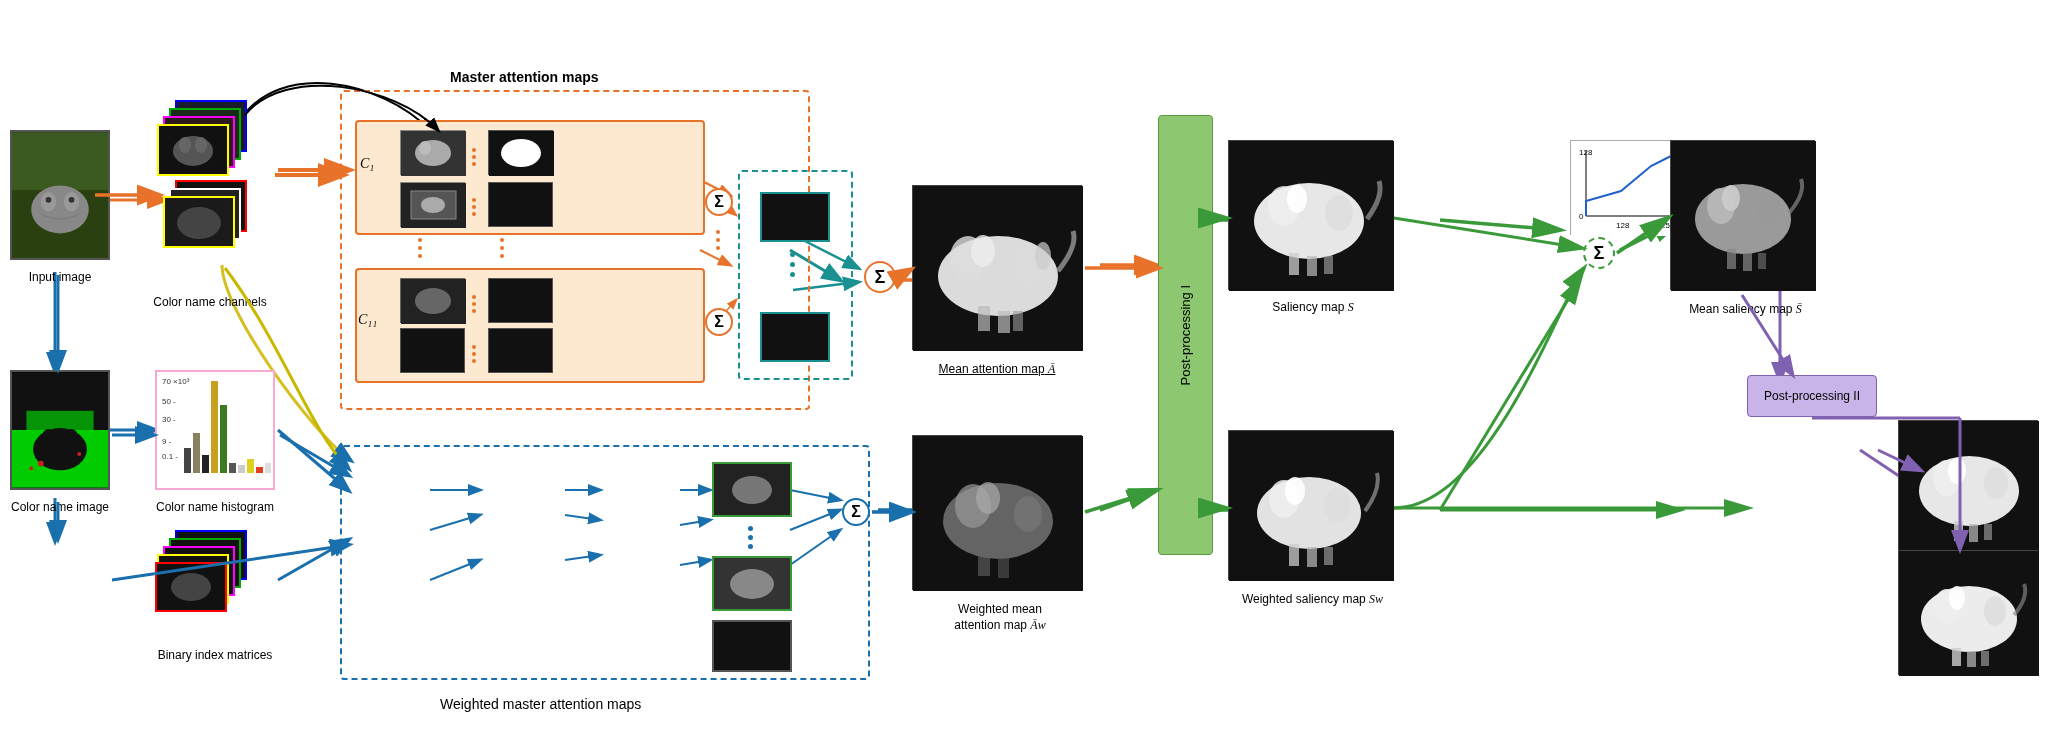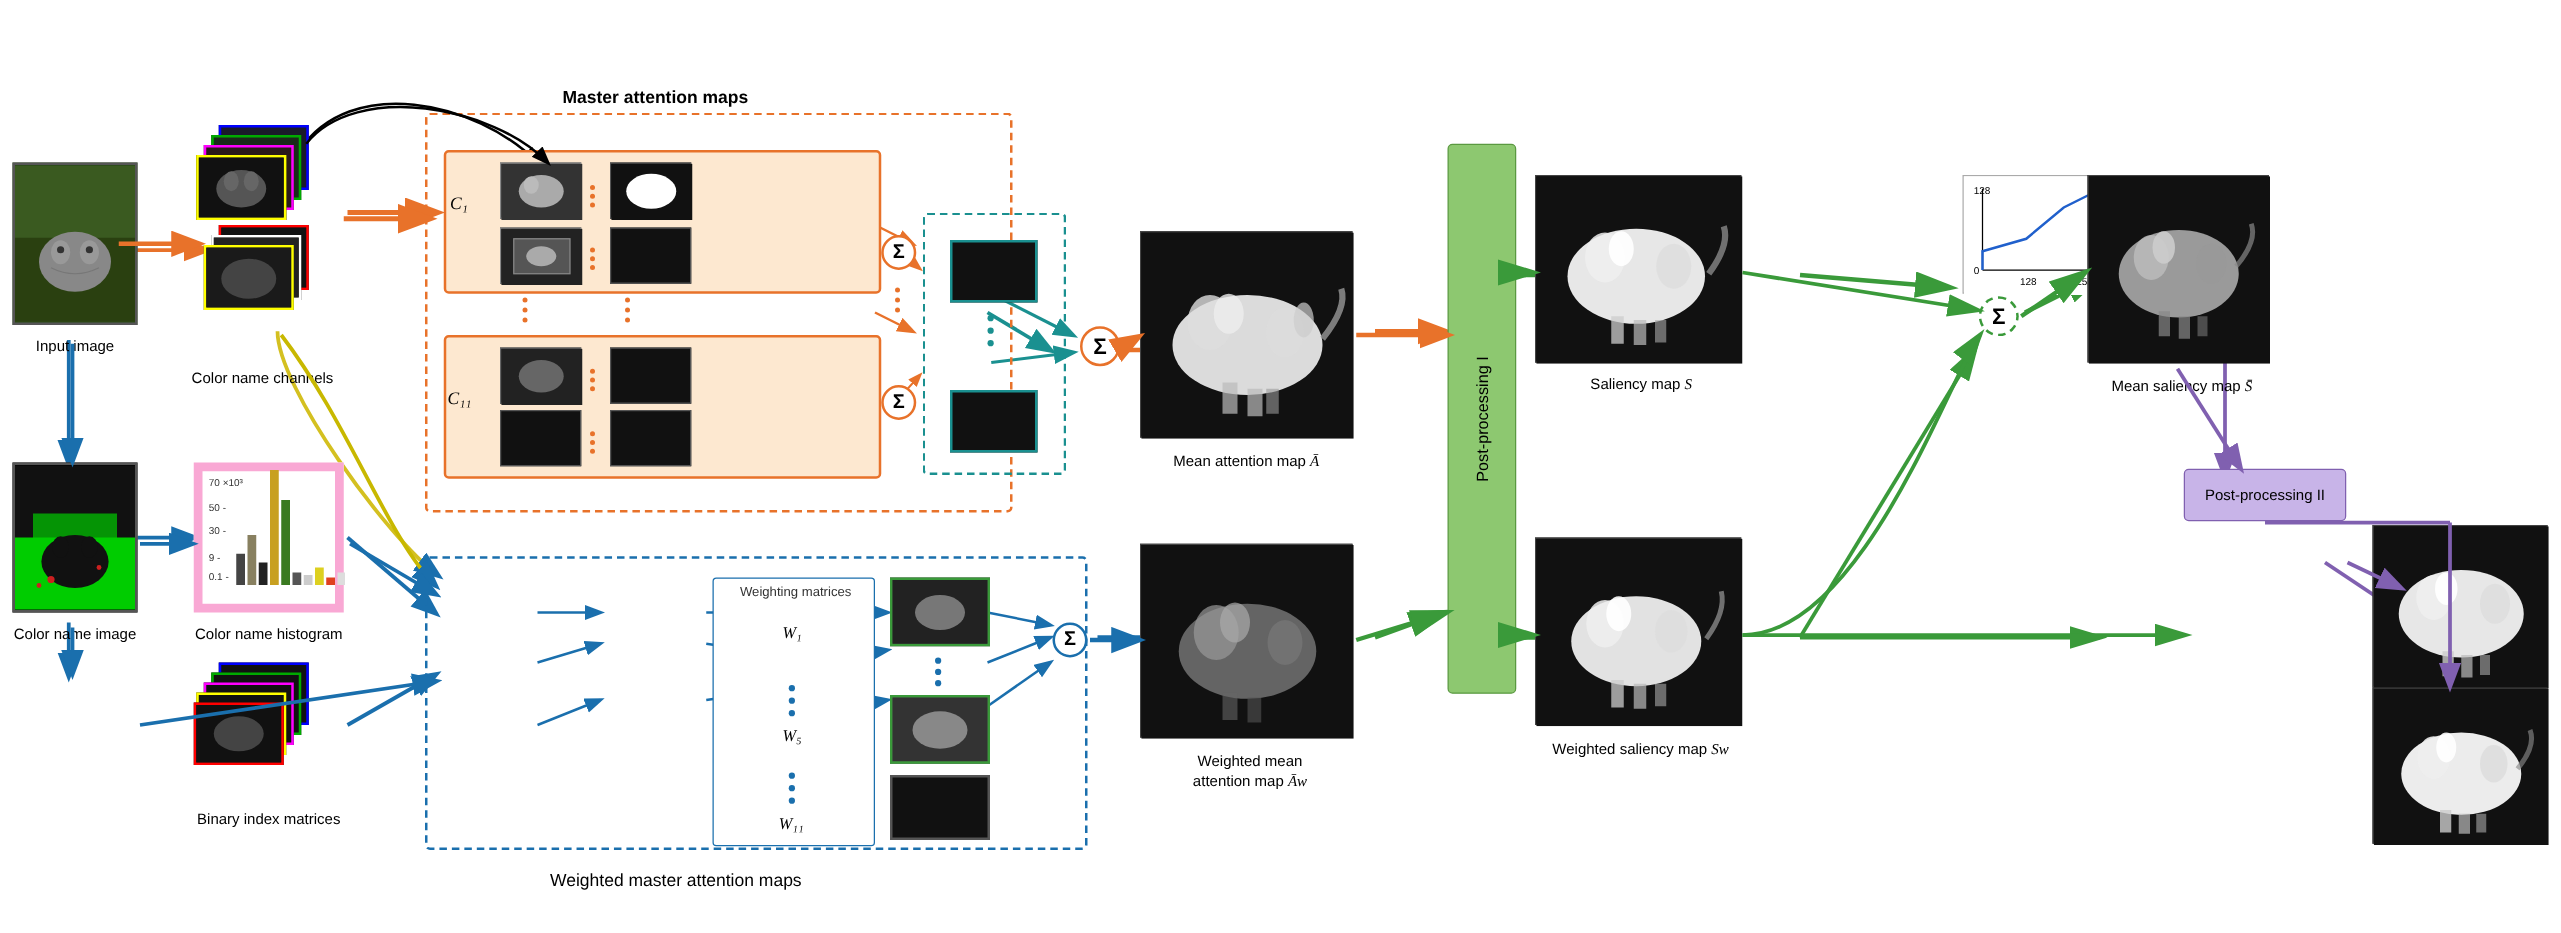--- a/index.html
+++ b/index.html
@@ -341,21 +341,21 @@
     </div>
     <div style="position:absolute; left:8px; top:96px; width:72px; height:52px; background:#111; border:2.5px solid #ffff00;">
       <svg width="68" height="48" viewBox="0 0 68 48">
         <rect width="68" height="48" fill="#1a1a1a"></rect>
         <ellipse cx="34" cy="25" rx="22" ry="16" fill="#444"></ellipse>
       </svg>
     </div>
   </div>
   <div class="label" style="left:150px; top:295px; width:120px;">Color name channels</div>
 
-  <div style="position:absolute; left:155px; top:370px; width:120px; height:120px; background:#fff; border:7px solid #f9a8d4;">
+  <div style="position:absolute; left:155px; top:370px; width:120px; height:120px; background:#fff; border:2px solid #f9a8d4;">
     <div style="position:absolute; bottom:15px; left:5px; right:5px; top:5px;">
 
       <span style="position:absolute; left:0; top:0; font-size:8px; color:#333;">70 ×10³</span>
       <span style="position:absolute; left:0; top:20px; font-size:8px; color:#333;text-align:right;">50 -</span>
       <span style="position:absolute; left:0; top:38px; font-size:8px; color:#333;">30 -</span>
       <span style="position:absolute; left:0; top:60px; font-size:8px; color:#333;">9 -</span>
       <span style="position:absolute; left:0; top:75px; font-size:8px; color:#333;">0.1 -</span>
 
       <div style="position:absolute; bottom:0; left:22px; width:7px; height:25px; background:#444;"></div>
       <div style="position:absolute; bottom:0; left:31px; width:7px; height:40px; background:#888060;"></div>
@@ -501,21 +501,21 @@
       <ellipse cx="115" cy="80" rx="15" ry="20" fill="#ddd" opacity="0.7"></ellipse>
       <ellipse cx="130" cy="70" rx="8" ry="14" fill="#ccc" opacity="0.7"></ellipse>
 
       <rect x="65" y="120" width="12" height="25" fill="#bbb" opacity="0.7"></rect>
       <rect x="85" y="125" width="12" height="22" fill="#bbb" opacity="0.7"></rect>
       <rect x="100" y="125" width="10" height="20" fill="#999" opacity="0.6"></rect>
 
       <path d="M145,85 Q165,60 160,45" stroke="#aaa" stroke-width="5" fill="none" opacity="0.7"></path>
     </svg>
   </div>
-  <div class="label" style="left:912px; top:362px; width:170px; font-size:12px;">
+  <div class="label" style="left:912px; top:362px; width:170px; font-size:12px;text-decoration:underline;">
     <span>Mean attention map</span>
     <span class="math-label" style="font-style:italic;">Ā</span>
   </div>
 
   <div class="green-box" style="left:1158px; top:115px; width:55px; height:440px;">
     <span class="green-box-label">Post-processing I</span>
   </div>
 
   <div style="position:absolute; left:1228px; top:140px; width:165px; height:150px; background:#111; border:1px solid #444;">
     <svg width="165" height="150" viewBox="0 0 165 150">
@@ -591,36 +591,20 @@
     <span>Final result</span>
     <span class="math-label" style="font-style:italic;">Ŝ</span>
   </div>
 
   <div class="dashed-blue" style="left:340px; top:445px; width:530px; height:235px;">
   </div>
   <div class="label" style="left:440px; top:695px; font-size:14px; font-weight:500;">Weighted master attention maps</div>
 
 
 
-  <div style="position:absolute; left:570px; top:462px; width:130px; height:215px; border:1.5px solid #1a6fad; border-radius:3px; background:#fff;">
-    <div class="label" style="left:8px; top:5px; position:absolute; font-size:10.5px; text-align:center; width:115px; color:#333;">Weighting matrices</div>
-    <div class="label math-label" style="left:55px; top:35px; position:absolute; font-size:13px;">W₁</div>
-    <div style="position:absolute; left:60px; top:85px; display:flex; flex-direction:column; gap:5px;">
-      <div style="width:5px;height:5px;border-radius:50%;background:#1a6fad;"></div>
-      <div style="width:5px;height:5px;border-radius:50%;background:#1a6fad;"></div>
-      <div style="width:5px;height:5px;border-radius:50%;background:#1a6fad;"></div>
-    </div>
-    <div class="label math-label" style="left:55px; top:118px; position:absolute; font-size:13px;">W₅</div>
-    <div style="position:absolute; left:60px; top:155px; display:flex; flex-direction:column; gap:5px;">
-      <div style="width:5px;height:5px;border-radius:50%;background:#1a6fad;"></div>
-      <div style="width:5px;height:5px;border-radius:50%;background:#1a6fad;"></div>
-      <div style="width:5px;height:5px;border-radius:50%;background:#1a6fad;"></div>
-    </div>
-    <div class="label math-label" style="left:52px; top:188px; position:absolute; font-size:13px;">W₁₁</div>
-  </div>
 
   <div style="position:absolute; left:712px; top:462px; width:80px; height:55px; background:#333; border:2px solid #3a9a3a;">
     <svg width="76" height="51" viewBox="0 0 76 51">
         <rect width="76" height="51" fill="#222"></rect>
         <ellipse cx="38" cy="26" rx="20" ry="14" fill="#777"></ellipse>
       </svg>
   </div>
 
   <div style="position:absolute; left:748px; top:526px; display:flex; flex-direction:column; gap:4px;">
     <div style="width:5px;height:5px;border-radius:50%;background:#1a6fad;"></div>

